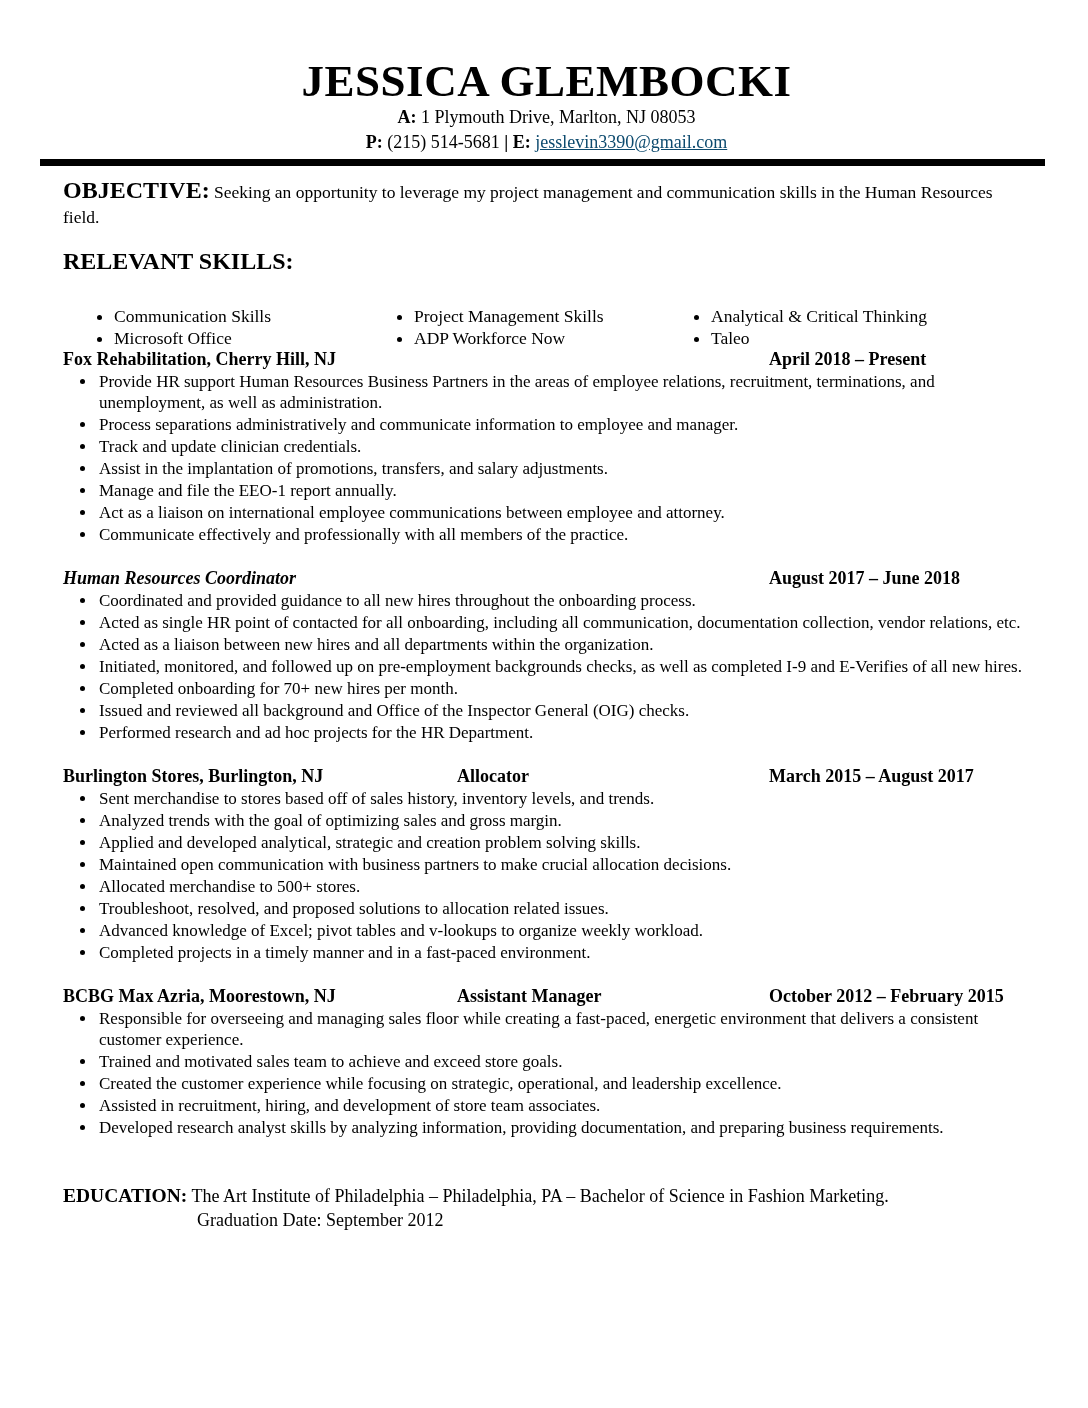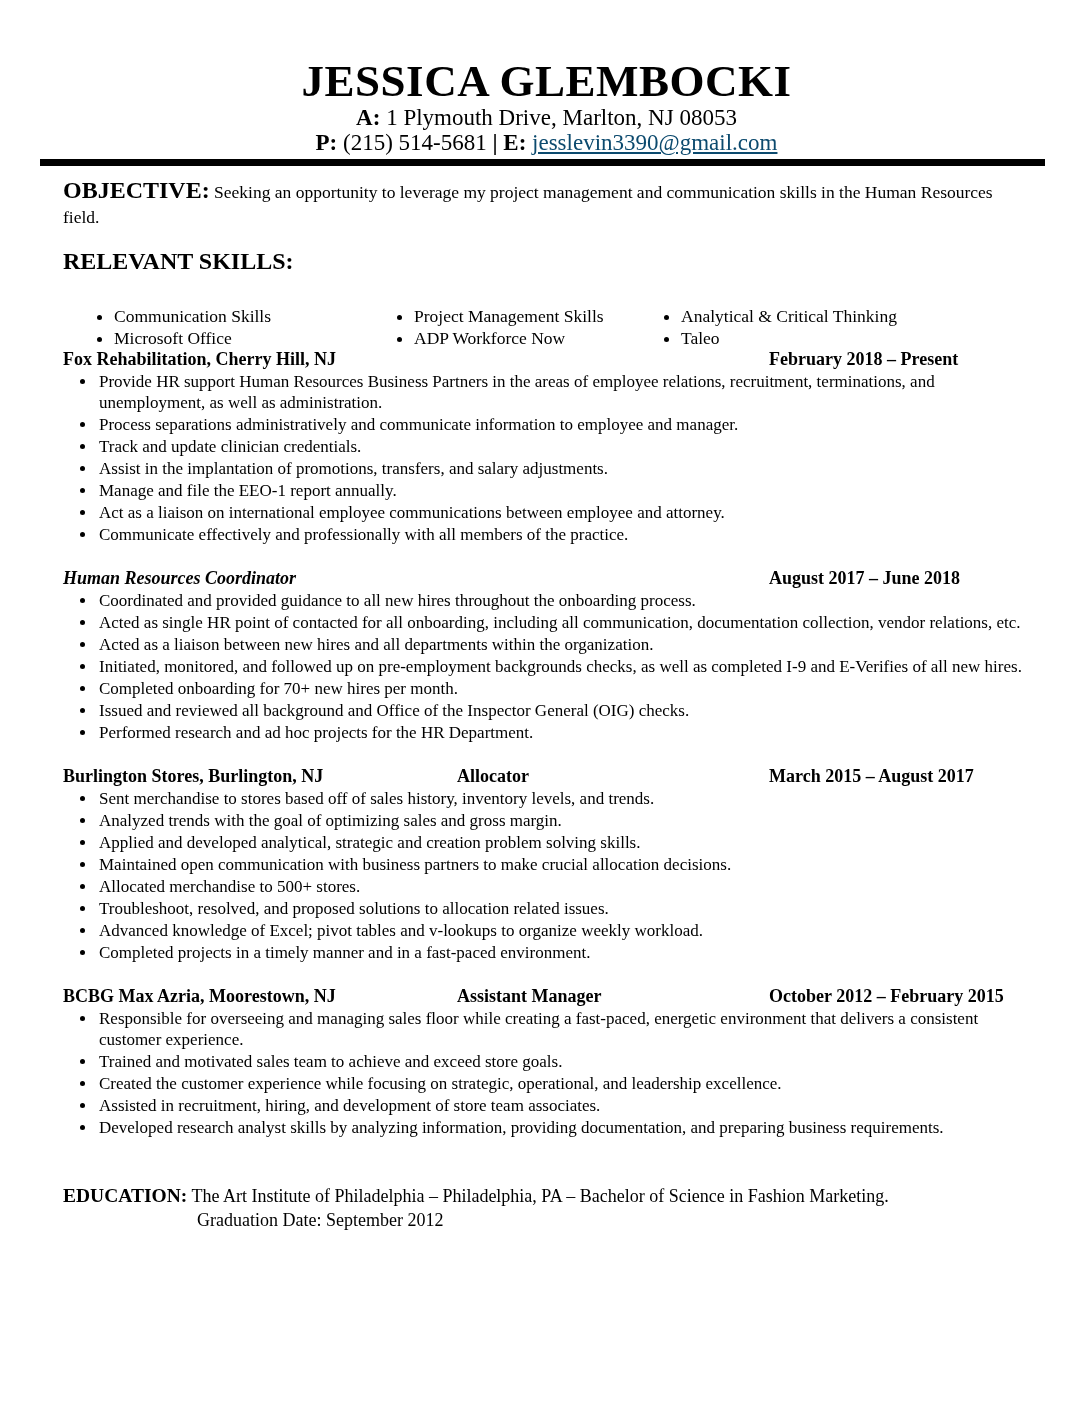--- a/index.html
+++ b/index.html
@@ -5,39 +5,39 @@
   html, body { margin:0; padding:0; background:#ffffff; }
   .page {
     width:1088px; height:1408px; background:#ffffff; color:#000000;
     font-family:"Liberation Serif", serif;
     box-sizing:border-box; padding:58px 58px 30px 63px;
     position:relative; overflow:hidden;
   }
 
   
   .name { font-size:45px; font-weight:bold; text-align:center; line-height:1.05; margin:0; letter-spacing:0.5px; }
-  .contact-line { text-align:center; font-size:23px; line-height:25px; }
+  .contact-line { text-align:center; font-size:18px; line-height:25px; }
   .contact-line .lbl { font-weight:bold; }
   .email-link { color:#0c4a6e; text-decoration:underline; cursor:pointer; }
   .rule { height:7px; background:#000; margin:4px -15px 0 -23px; }
 
   
   .section-label { font-size:24px; font-weight:bold; }
 
   
   .objective { margin-top:12px; font-size:17.5px; line-height:25px; }
 
   
   .skills-heading { margin-top:18px; line-height:26px; }
   .skills-grid { position:relative; height:48px; margin-top:13px; }
   .skill-col { position:absolute; top:0; }
   .skill-col ul { margin:18px; padding-left:33px; font-size:17.5px; line-height:22px; }
   .skill-col-1 { left:0; }
   .skill-col-2 { left:300px; }
-  .skill-col-3 { left:563px; }
+  .skill-col-3 { left:593px; }
   .skill-col-3 ul { padding-left:37px; }
 
   
   .work-heading { margin-top:38px; line-height:26px; }
   .jobs-wrap { margin-top:13px; }
   .job + .job { margin-top:22px; }
   .job-row { position:relative; font-weight:bold; font-size:18px; line-height:22px; }
   .job-row .mid-title { position:absolute; left:394px; top:0; white-space:nowrap; }
   .job-row .dates { position:absolute; left:706px; top:0; white-space:nowrap; }
   .job-title-line { font-weight:bold; font-style:italic; font-size:18px; line-height:22px; }
@@ -96,21 +96,21 @@
       </ul>
     </div>
   </div>
 
 
   <div class="jobs-wrap">
 
     <section class="job">
       <div class="job-row">
         <span>Fox Rehabilitation, Cherry Hill, NJ</span>
-        <span class="dates">February 2018 – Present</span>
+        <span class="dates">April 2018 – Present</span>
       </div>
       <ul class="bullets">
         <li>Provide HR support Human Resources Business Partners in the areas of employee relations, recruitment, terminations, and unemployment, as well as administration.</li>
         <li>Process separations administratively and communicate information to employee and manager.</li>
         <li>Track and update clinician credentials.</li>
         <li>Assist in the implantation of promotions, transfers, and salary adjustments.</li>
         <li>Manage and file the EEO-1 report annually.</li>
         <li>Act as a liaison on international employee communications between employee and attorney.</li>
         <li>Communicate effectively and professionally with all members of the practice.</li>
       </ul>

